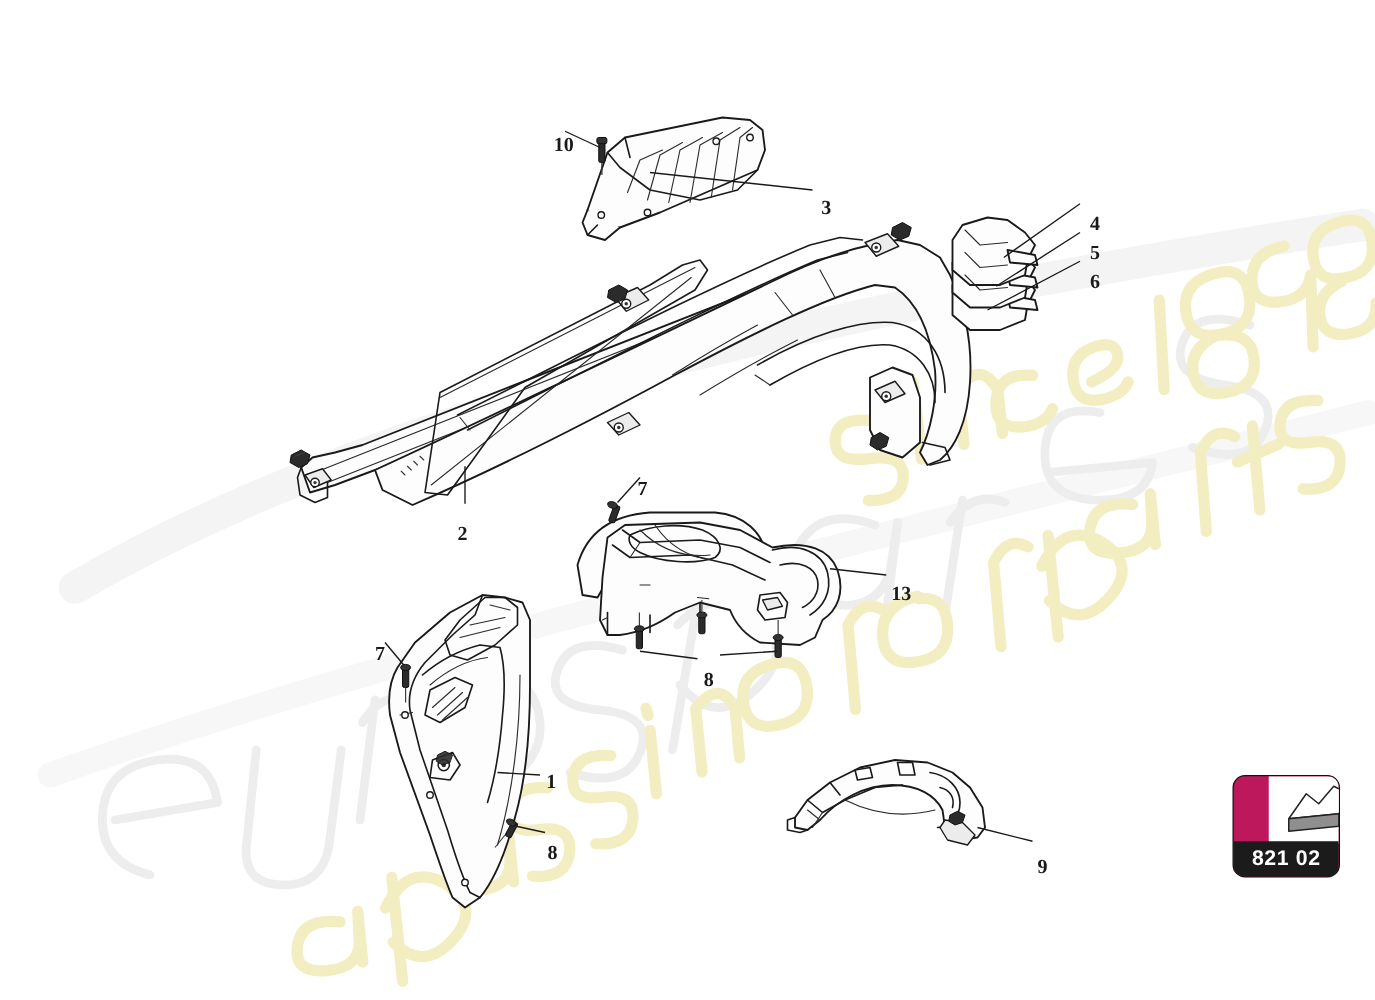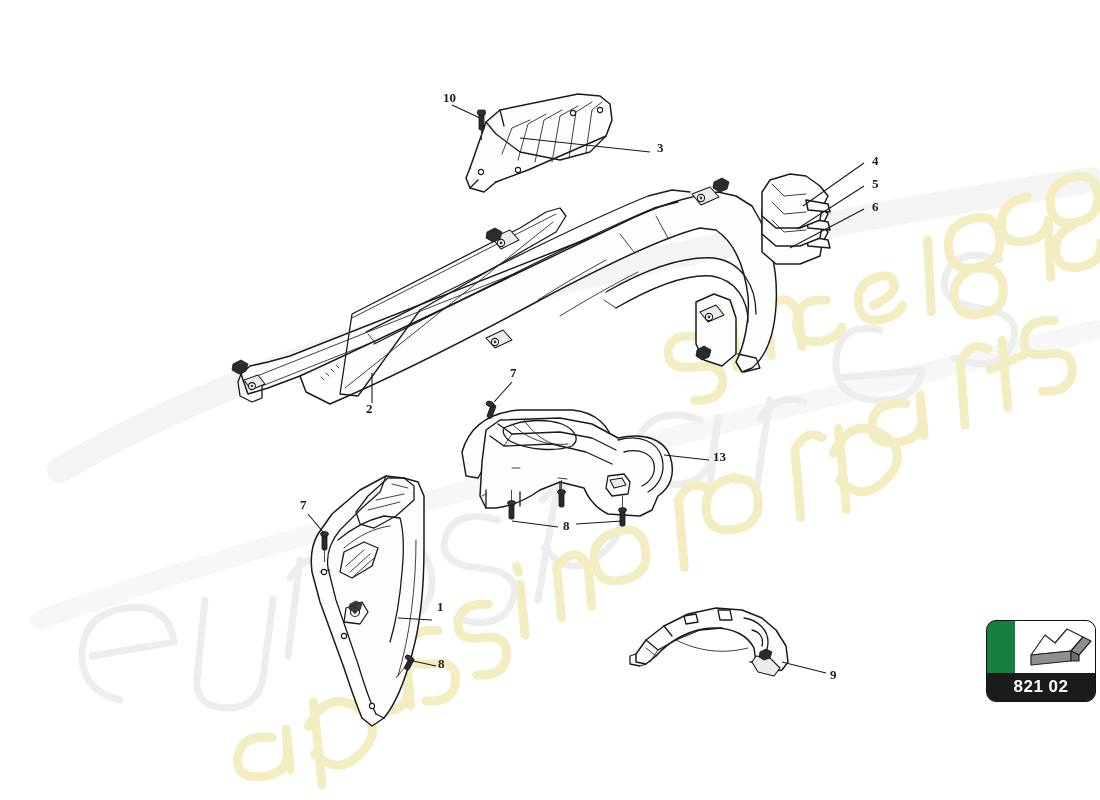--- a/index.html
+++ b/index.html
@@ -18,35 +18,36 @@
   #diagram-svg {
     position: absolute;
     left: 0;
     top: 0;
     width: 1100px;
     height: 800px;
   }
   .callout-label {
     position: absolute;
     font-family: "Liberation Serif", serif;
-    font-size: 13px;
+    font-size: 16px;
     font-weight: bold;
     color: #1a1a1a;
     line-height: 1;
     white-space: nowrap;
     user-select: none;
+    margin-top: 18px;
   }
   
   #part-badge {
     position: absolute;
     left: 986px;
     top: 620px;
-    width: 110px;
+    width: 86px;
     height: 82px;
-    background: #15803d;
+    background: #be185d;
     border: 1.5px solid #111111;
     border-radius: 10px;
     overflow: hidden;
     box-sizing: border-box;
     padding-left: 28px;
   }
   #badge-icon-area {
     position: relative;
     width: 100%;
     height: 54px;

